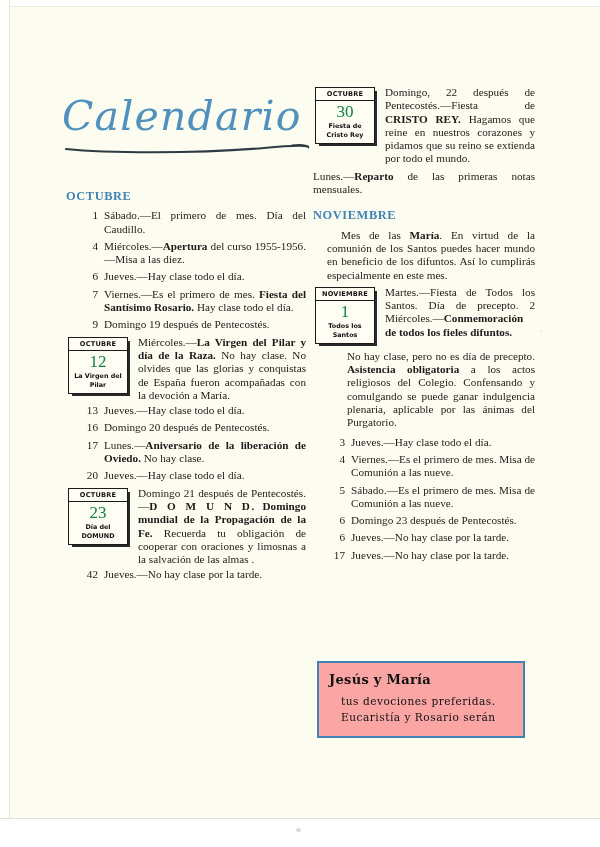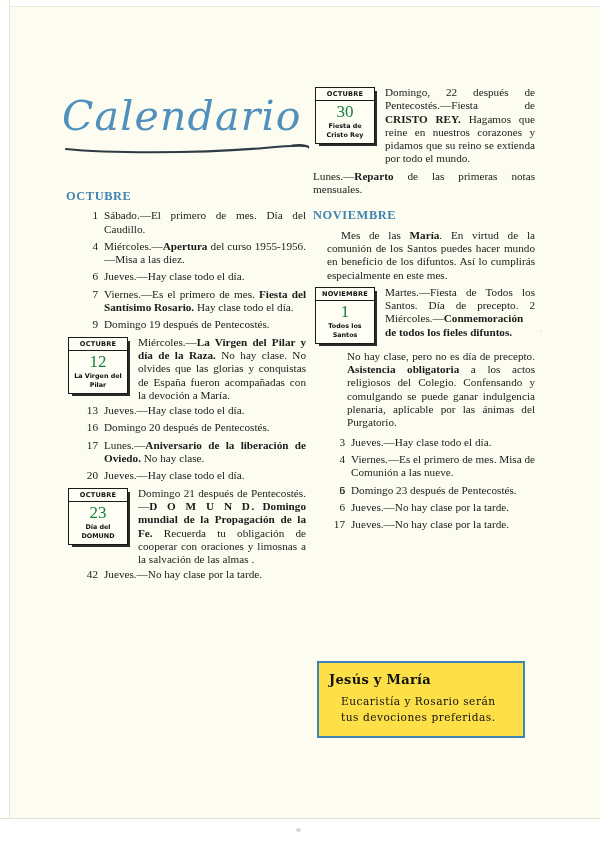--- a/index.html
+++ b/index.html
@@ -197,21 +197,21 @@
   }
 
   
   .motto {
     position: absolute;
     left: 317px;
     top: 661px;
     width: 208px;
     box-sizing: border-box;
     border: 2px solid #3f84b4;
-    background: #fde047;
+    background: #fca5a5;
     padding: 9px 10px 11px 10px;
   }
   .motto-title {
     font-family: "DejaVu Serif", serif;
     font-weight: bold;
     font-size: 13px;
     color: #111;
     letter-spacing: .3px;
     margin-bottom: 6px;
   }
@@ -365,20 +365,21 @@
         <span>Jueves.—Hay clase todo el día.</span>
       </div>
 
       <div class="entry">
         <span class="day">4</span>
         <span>Viernes.—Es el primero de mes. Misa de Comunión a las nueve.</span>
       </div>
 
       <div class="entry">
         <span class="day">5</span>
+        <span>Sábado.—Es el primero de mes. Misa de Comunión a las nueve.</span>
       </div>
 
       <div class="entry">
         <span class="day">6</span>
         <span>Domingo 23 después de Pentecostés.</span>
       </div>
 
       <div class="entry">
         <span class="day">6</span>
         <span>Jueves.—No hay clase por la tarde.</span>
@@ -386,22 +387,22 @@
 
       <div class="entry">
         <span class="day">17</span>
         <span>Jueves.—No hay clase por la tarde.</span>
       </div>
 
     </div>
 
     <div class="motto">
       <div class="motto-title">Jesús y María</div>
+      <div class="motto-line">tus devociones preferidas.</div>
       <div class="motto-line">Eucaristía y Rosario serán</div>
-      <div class="motto-line">tus devociones preferidas.</div>
     </div>
 
   </div>
 
   <div class="edge-top"></div>
   <div class="edge-top-line"></div>
   <div class="edge-left"></div>
   <div class="edge-left-line"></div>
   <div class="edge-bottom"></div>
   <div class="edge-bottom-line"></div>

